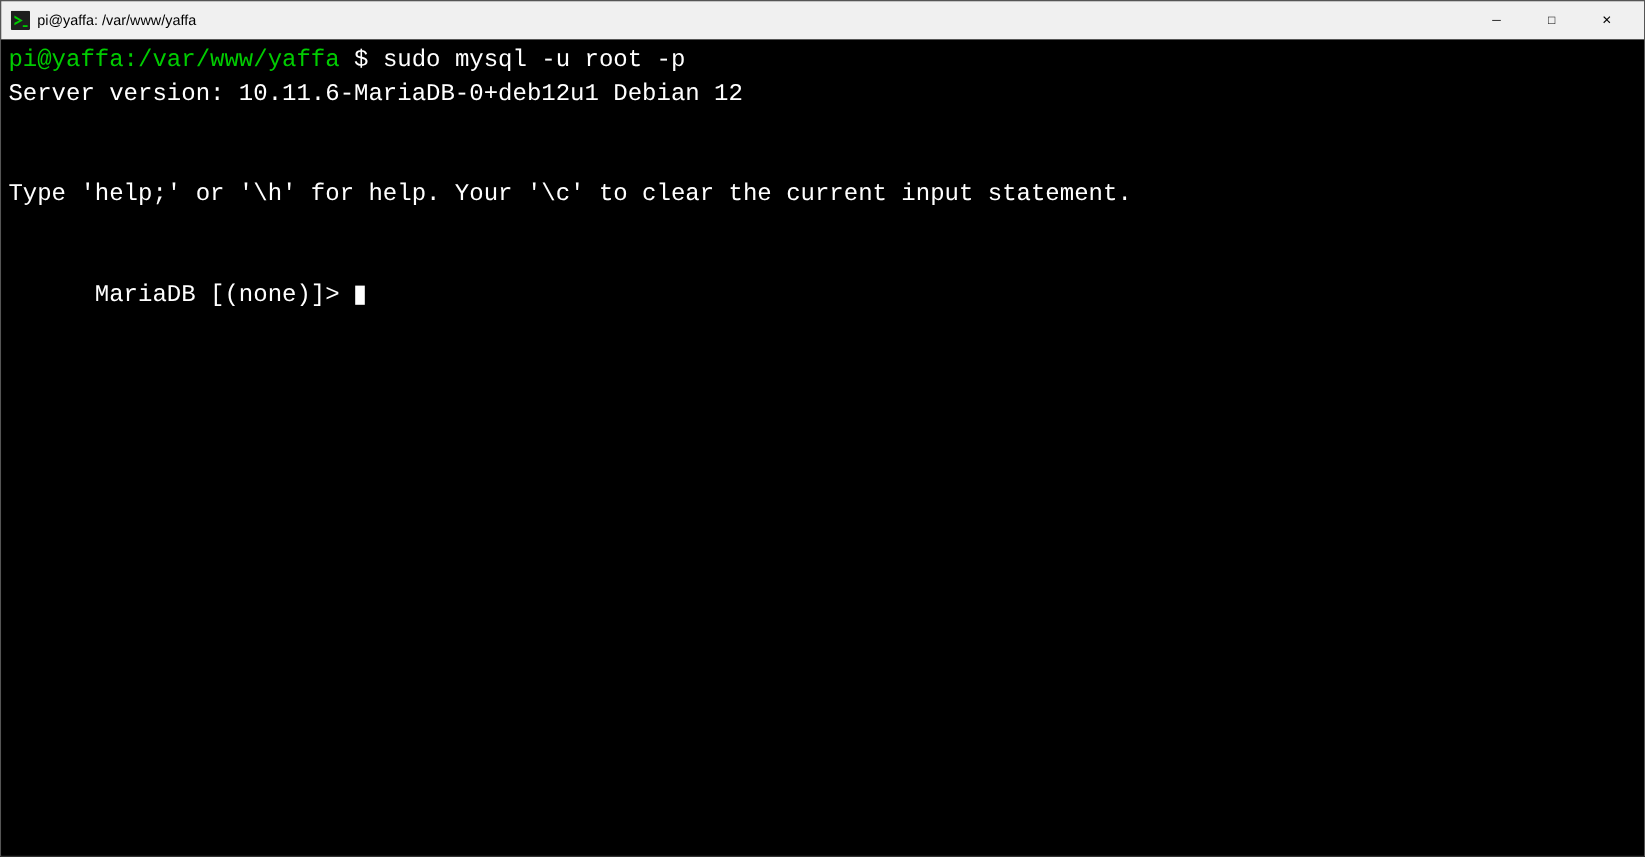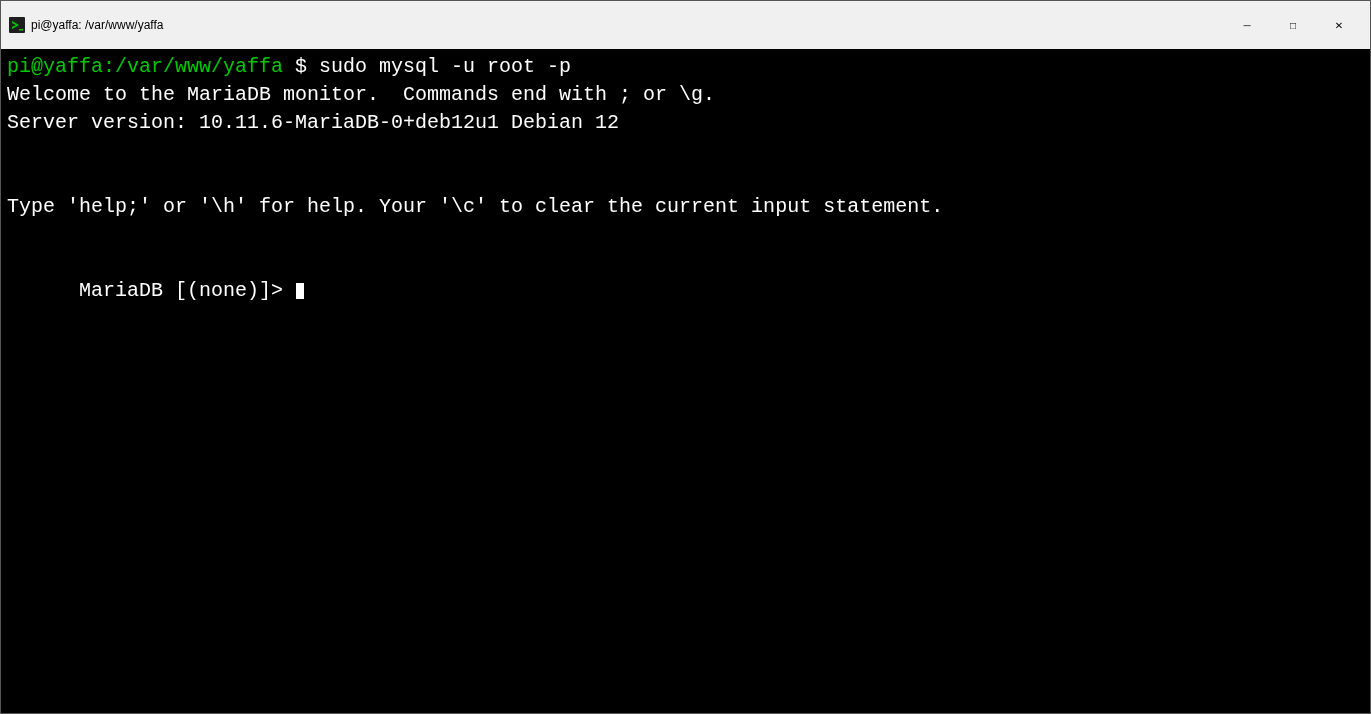--- a/index.html
+++ b/index.html
@@ -15,21 +15,21 @@
     .window {
       width: 1371px;
       height: 714px;
       display: flex;
       flex-direction: column;
       border: 1px solid #555;
     }
 
     .titlebar {
       background: #f0f0f0;
-      height: 48px;
+      height: 32px;
       display: flex;
       align-items: center;
       padding: 12px 8px;
       flex-shrink: 0;
       user-select: none;
     }
 
     .titlebar-icon {
       width: 16px;
       height: 16px;
@@ -123,21 +123,20 @@
     <div class="titlebar-controls">
       <button class="titlebar-btn">─</button>
       <button class="titlebar-btn">□</button>
       <button class="titlebar-btn close">✕</button>
     </div>
   </div>
 
   <div class="terminal-body">
 
     <span class="line"><span class="green">pi@yaffa:</span><span class="green">/var/www/yaffa</span><span class="white"> $ </span><span class="white">sudo mysql -u root -p</span></span>
-    <span class="line white">Welcome to the MariaDB monitor.  Commands end with ; or \g.</span>
     <span class="line white">Server version: 10.11.6-MariaDB-0+deb12u1 Debian 12</span>
     <span class="line">&nbsp;</span>
     <span class="line">&nbsp;</span>
     <span class="line white">Type 'help;' or '\h' for help. Your '\c' to clear the current input statement.</span>
     <span class="line">&nbsp;</span>
 
     <span class="line">
       <span class="white">MariaDB [(none)]&gt; </span><span class="cursor"></span>
     </span>
   </div>

